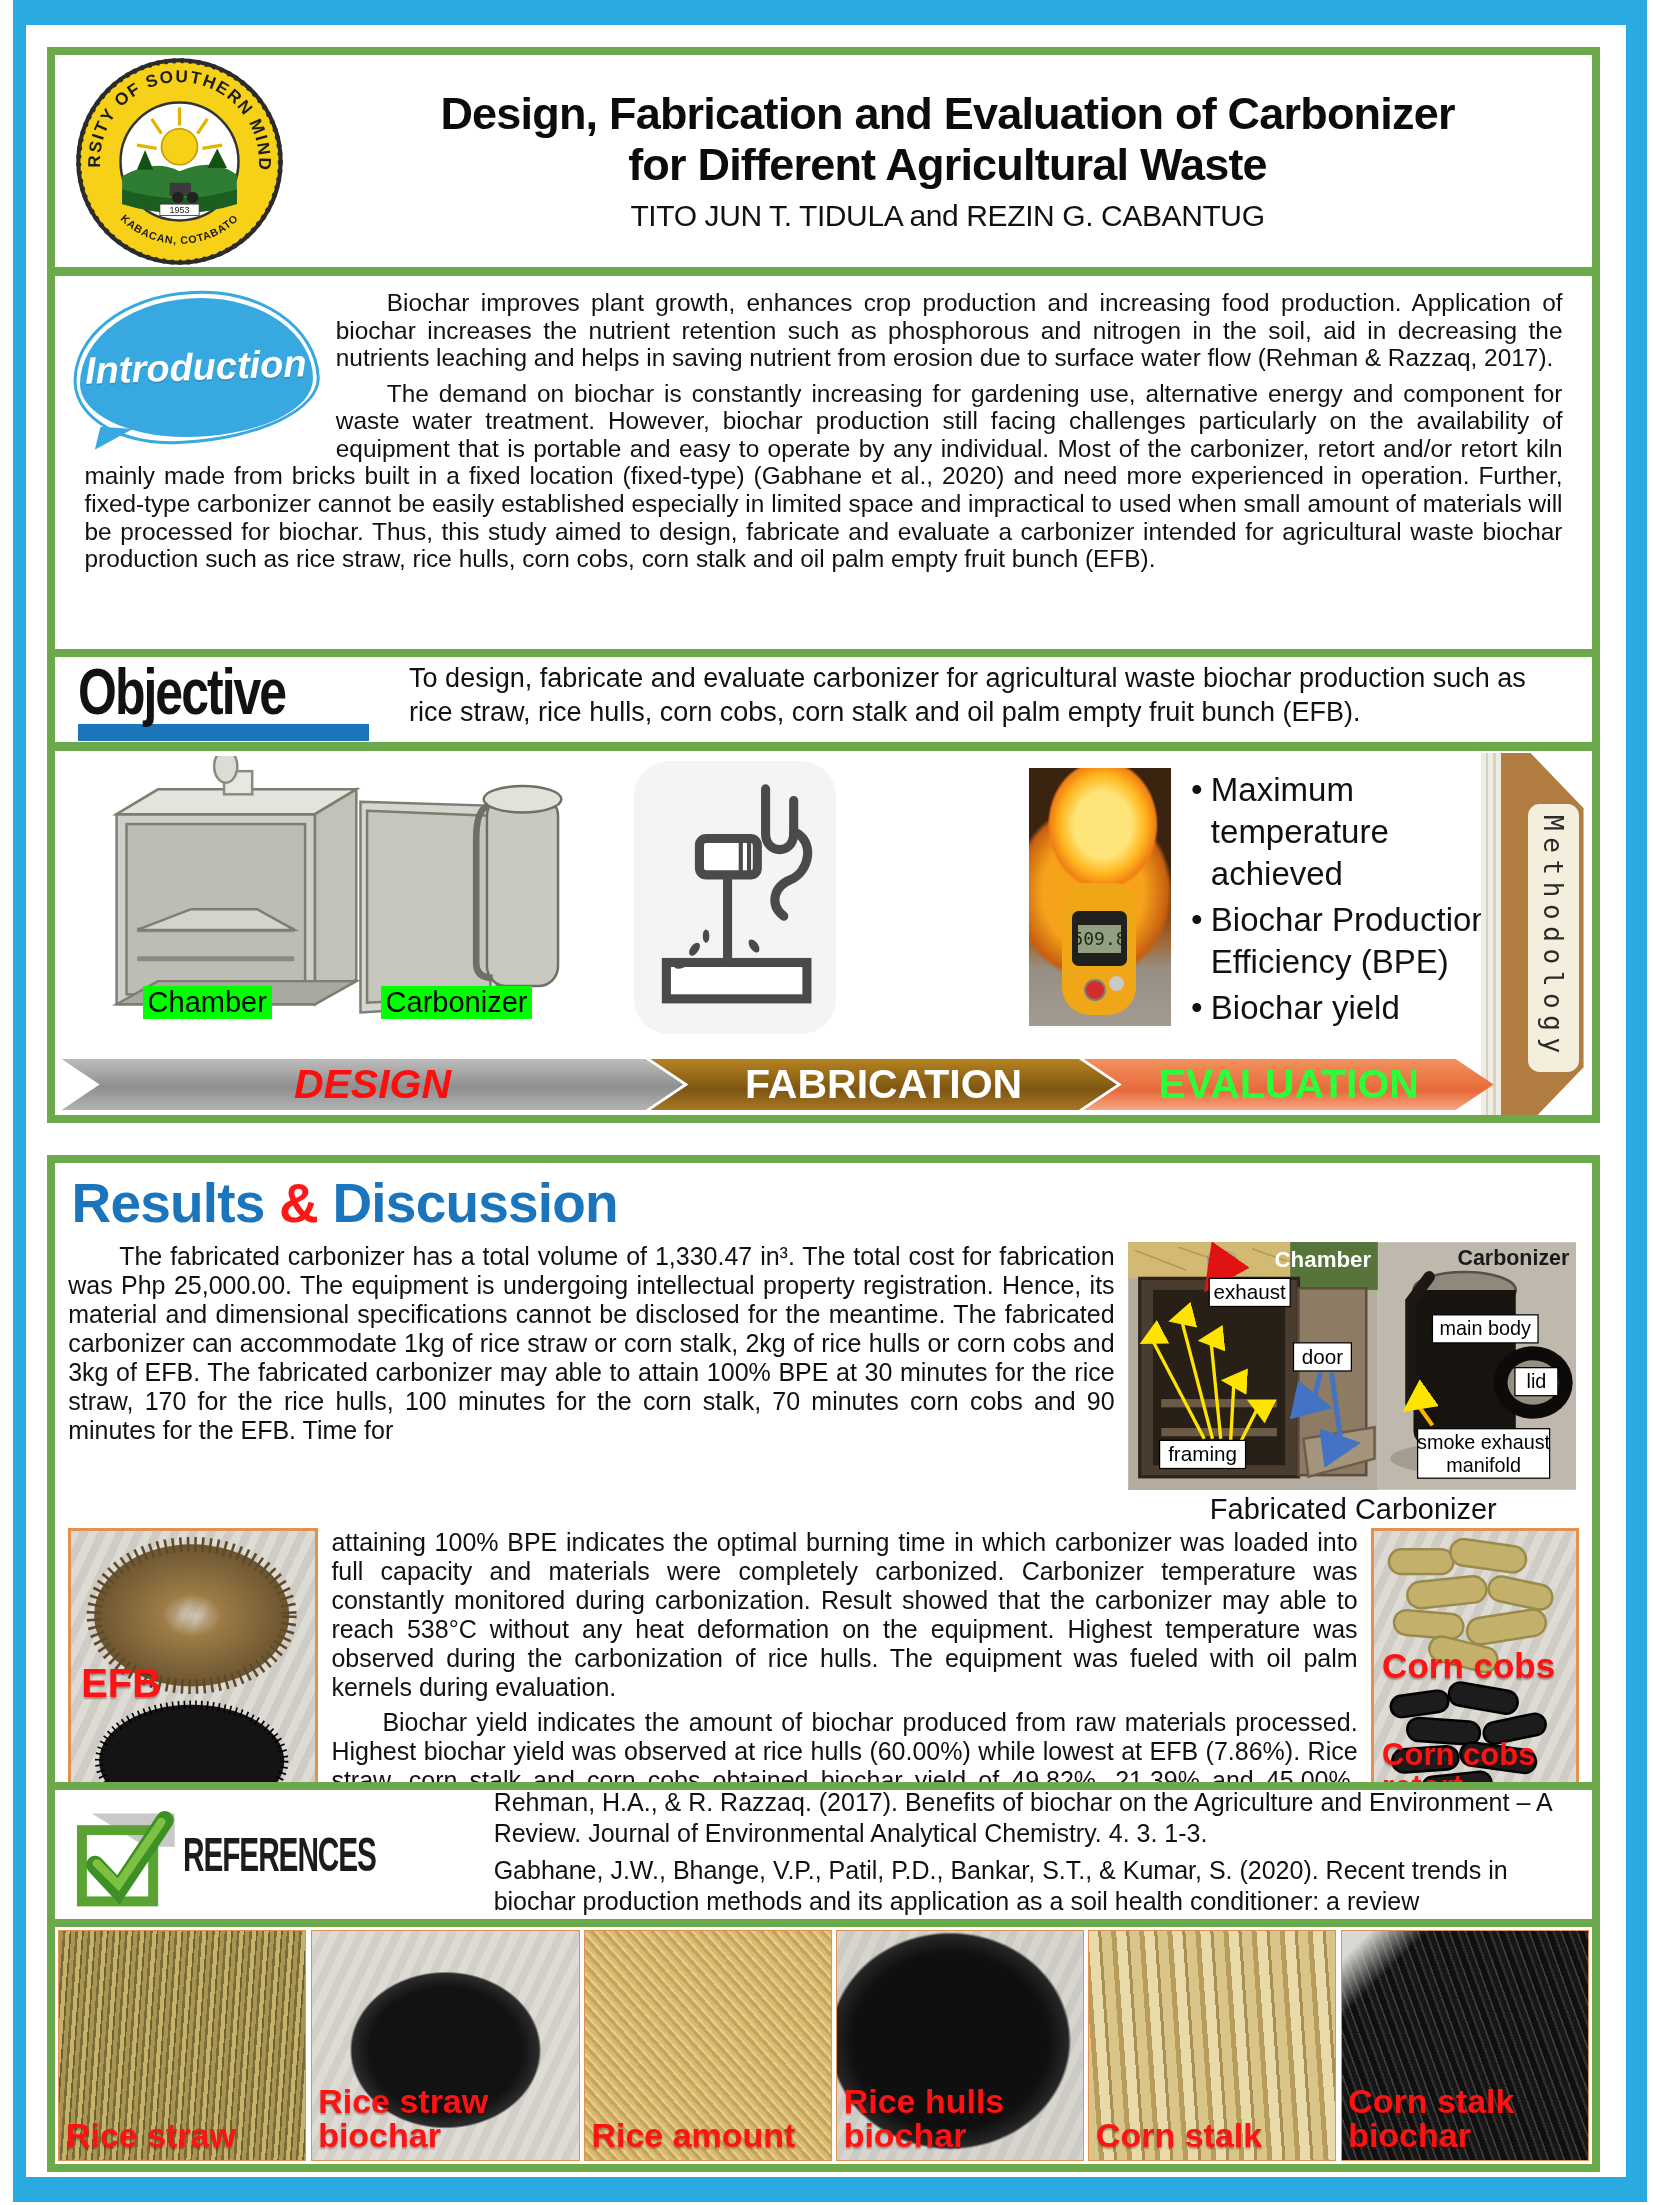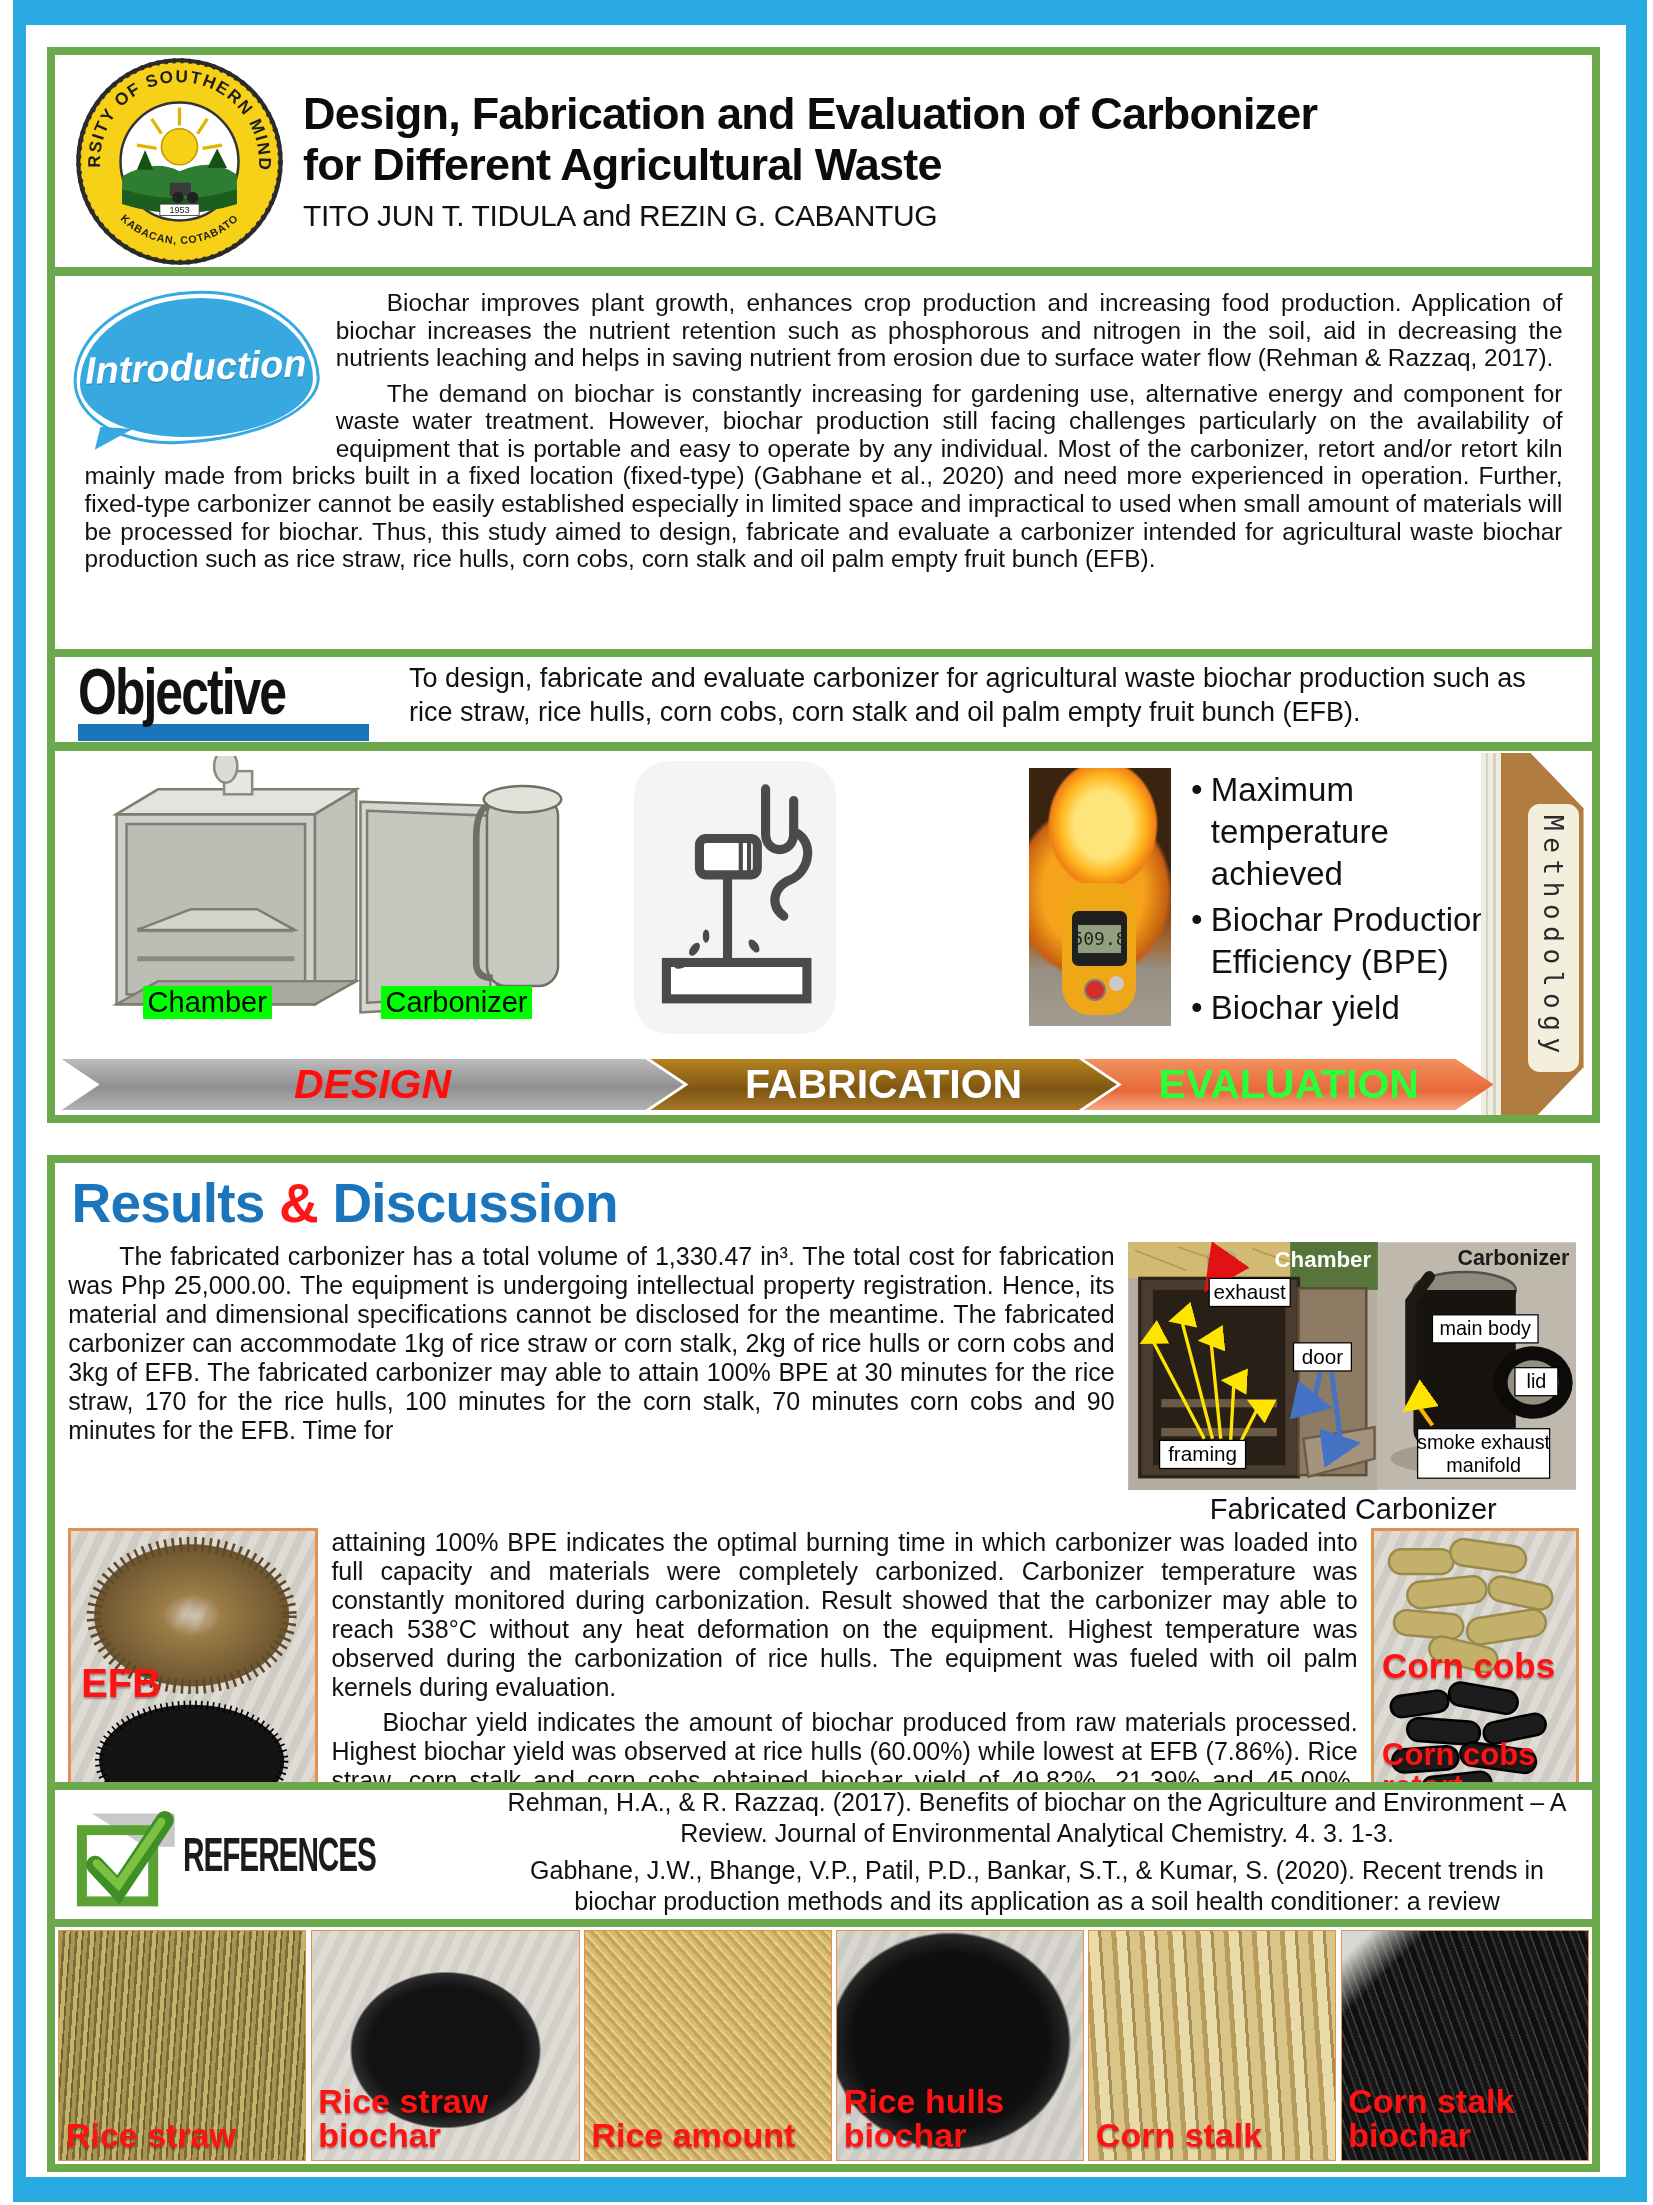--- a/index.html
+++ b/index.html
@@ -16,21 +16,21 @@
   .b-intro{top:268px;height:389px;}
   .b-objective{top:649px;height:101px;}
   .b-method{top:743px;height:380px;}
   .b-results{top:1115px;height:674px;}
   .b-refs{top:1782px;height:145px;}
   .b-gallery{top:1919px;height:253px;}
 
   
   .b-header{display:flex;align-items:center;}
   .logo-wrap{flex:0 0 248px;display:flex;justify-content:center;align-items:center;}
-  .head-text{flex:1;}
+  .head-text{flex:1;text-align:center;}
   .title{font-size:45px;line-height:1.12;font-weight:600;color:#0c0c0c;letter-spacing:-0.8px;}
   .authors{font-size:30px;margin-top:8.3px;font-weight:500;letter-spacing:-0.4px;}
 
   
   .b-intro{padding:5px 21.5px 0 21.5px;}
   .bubble{float:left;width:233px;height:139px;margin:16.5px 23px 5px 3.3px;position:relative;
           background:#38A8E0;border-radius:52% 48% 55% 45%/62% 58% 42% 38%;
           display:flex;align-items:center;justify-content:center;}
   .bubble:before{content:"";position:absolute;inset:-6.6px;border:3.3px solid #38A8E0;
           border-radius:50% 50% 58% 42%/58% 62% 40% 44%;transform:rotate(-3deg);}
@@ -118,21 +118,21 @@
   .lb-corn{left:8.3px;top:117px;font-size:35px;}
   .lb-cornb{left:8.3px;bottom:6.6px;font-size:31px;width:165px;}
   .res-mid{flex:1;}
 
   
   .b-refs{display:flex;align-items:center;padding:6.6px 11.6px;}
   .ref-badge{flex:0 0 397px;display:flex;align-items:center;}
   .ref-word{display:inline-block;font-size:48px;font-weight:900;letter-spacing:-1.7px;
             transform:scaleX(.62);transform-origin:left center;color:#1c1c1c;}
   .ref-items{flex:1;}
-  .ref-item{font-size:25px;line-height:1.25;text-align:center;margin-bottom:5px;}
+  .ref-item{font-size:25px;line-height:1.25;margin-bottom:5px;}
 
   
   .b-gallery{display:flex;padding:3.3px;gap:4.1px;border-color:#6CA84C;}
   .ph{position:relative;flex:1;border:1.7px solid #E2924E;box-sizing:border-box;}
   .ph .red-label{font-size:34px;bottom:6.6px;left:6.6px;}
   .tex-straw{background:repeating-linear-gradient(94deg,#a89552 0 4.1px,#7b6c39 4.1px 6.6px,#c5b26b 6.6px 10.7px,#6e6233 10.7px 12.4px);}
   .tex-strawchar{background:radial-gradient(46% 44% at 50% 52%,#121212 0 62%,#2b2b2b 76%,rgba(0,0,0,0) 78%),
                  repeating-linear-gradient(115deg,#dedbd5 0 8.3px,#d2cfc9 8.3px 16.5px);padding-left:21px;}
   .tex-hulls{background:repeating-linear-gradient(48deg,#d8ba6e 0 3.3px,#c6a458 3.3px 6.6px,#e3cc8d 6.6px 9px);}
   .tex-hullschar{background:radial-gradient(60% 58% at 46% 48%,#0f0f0f 0 66%,#262626 80%,rgba(0,0,0,0) 82%),

